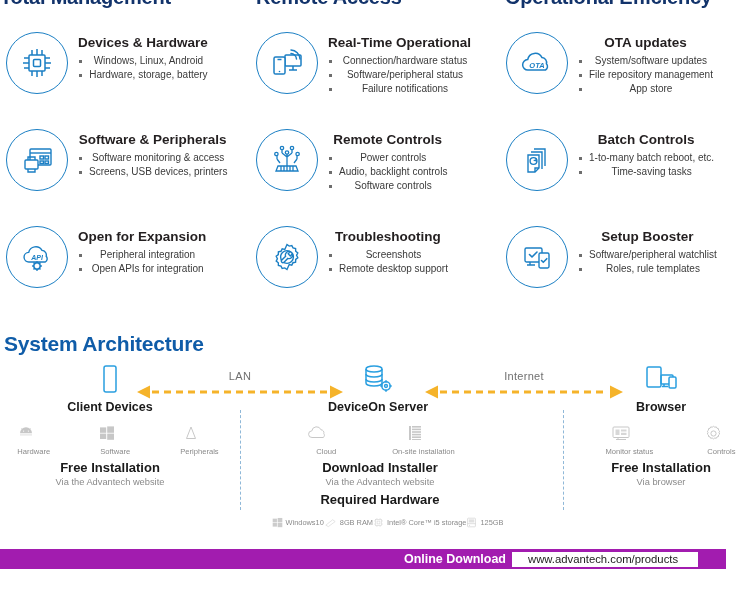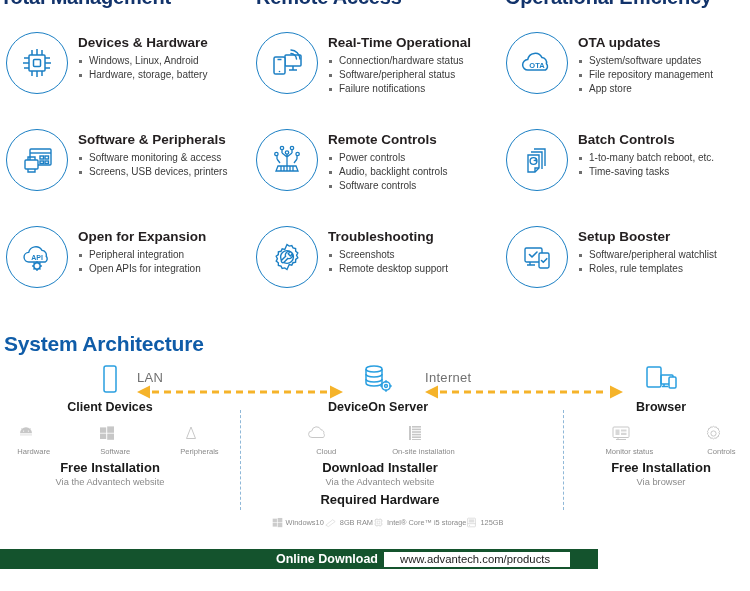--- a/index.html
+++ b/index.html
@@ -22,30 +22,31 @@
     font-size:20px;font-weight:bold;color:#12336b;
     letter-spacing:-0.2px;
     white-space:nowrap;
   }
   .ch0{left:0px;}
   .ch1{left:256px;}
   .ch2{left:505px;}
 
   
   .features{
-    position:absolute;top:26px;left:0;width:750px;
+    position:absolute;top:26px;left:0;width:750px;text-align:center;
   }
   .frow{display:flex;}
   .fcell{width:250px;box-sizing:border-box;height:97px;display:flex;align-items:flex-start;}
   .fcell.last{width:245px;}
   .circle{
     width:62px;height:62px;border:1.6px solid #1b7fc4;border-radius:50%;
     margin:6px 10px 0 6px;flex:0 0 62px;
     display:flex;align-items:center;justify-content:center;
     box-sizing:border-box;
+    font-style:italic;
   }
   .circle svg{display:block;}
   .ftext{padding-top:9px;}
   .ftitle{font-size:13.5px;font-weight:bold;color:#231f20;line-height:1.15;margin:0 0 3px 0;white-space:nowrap;}
   .fl{list-style:none;margin:0;padding:0;}
   .fl li{
     font-size:10px;color:#3a3a3a;line-height:1.42;
     position:relative;padding-left:11px;white-space:nowrap;
   }
   .fl li:before{
@@ -70,22 +71,22 @@
   .node-icon{height:34px;display:flex;align-items:flex-end;justify-content:center;}
   .node-label{font-size:12.5px;font-weight:bold;color:#1a1a1a;margin-top:4px;white-space:nowrap;}
 
   .n-client{left:49px;top:0px;width:122px;}
   .n-server{left:303px;top:0px;width:150px;}
   .n-browser{left:600px;top:0px;width:122px;}
 
   
   .link{position:absolute;top:22px;height:24px;}
   .link .lbl{
-    position:absolute;top:-14px;left:0;width:100%;
-    font-size:13px;color:#707070;letter-spacing:0.3px;
+    position:absolute;top:-14px;left:0;width:100%;text-align:center;
+    font-size:11px;color:#707070;letter-spacing:0.3px;
   }
   .l-lan{left:137px;width:206px;}
   .l-int{left:425px;width:198px;}
 
   
   .vsep{position:absolute;top:48px;width:0;height:100px;border-left:1.3px dashed #8fb8d8;}
   .vs1{left:240px;}
   .vs2{left:563px;}
 
   
@@ -106,22 +107,22 @@
   .b-browser{left:585px;top:98px;width:152px;}
   .b-req{left:292px;top:130px;width:176px;}
 
   .hwrow{position:absolute;left:250px;top:517px;width:275px;display:flex;justify-content:center;align-items:center;}
   .hwitem{display:flex;align-items:center;gap:3px;}
   .hwitem .hi{opacity:.5;display:flex;align-items:center;}
   .hwitem .hl{font-size:7.4px;color:#8a8a8a;white-space:nowrap;}
 
   
   .botbar{
-    position:absolute;left:0;top:549px;width:598px;height:20px;
-    background:#14532d;
+    position:absolute;left:0;top:549px;width:726px;height:20px;
+    background:#a21caf;
     display:flex;align-items:center;justify-content:flex-end;
   }
   .botbar .dl{
     font-size:12.5px;font-weight:bold;color:#ffffff;margin-right:6px;white-space:nowrap;
   }
   .urlbox{
     width:186px;height:15px;background:#ffffff;border:0;
     display:flex;align-items:center;margin-right:28px;
   }
   .urlbox span{font-size:11.3px;color:#1a1a1a;padding-left:16px;}

